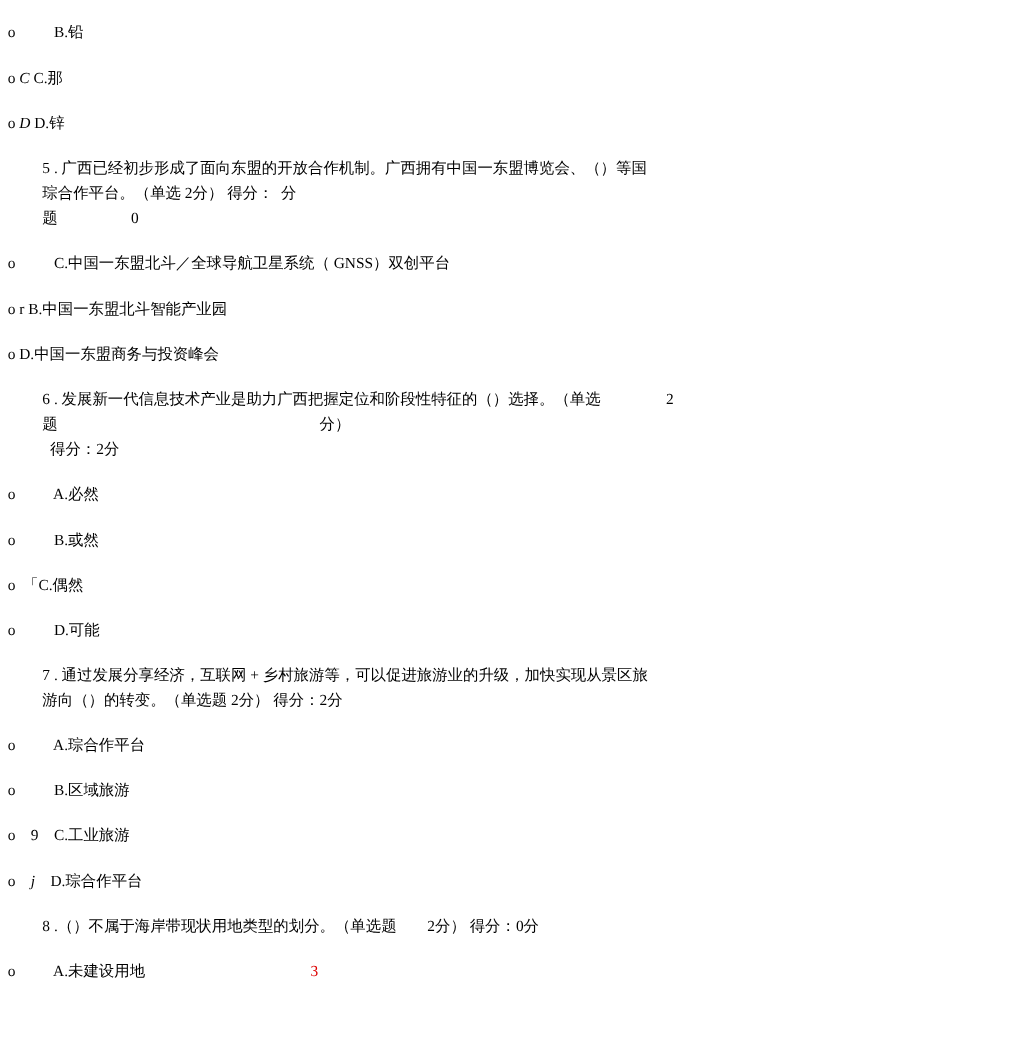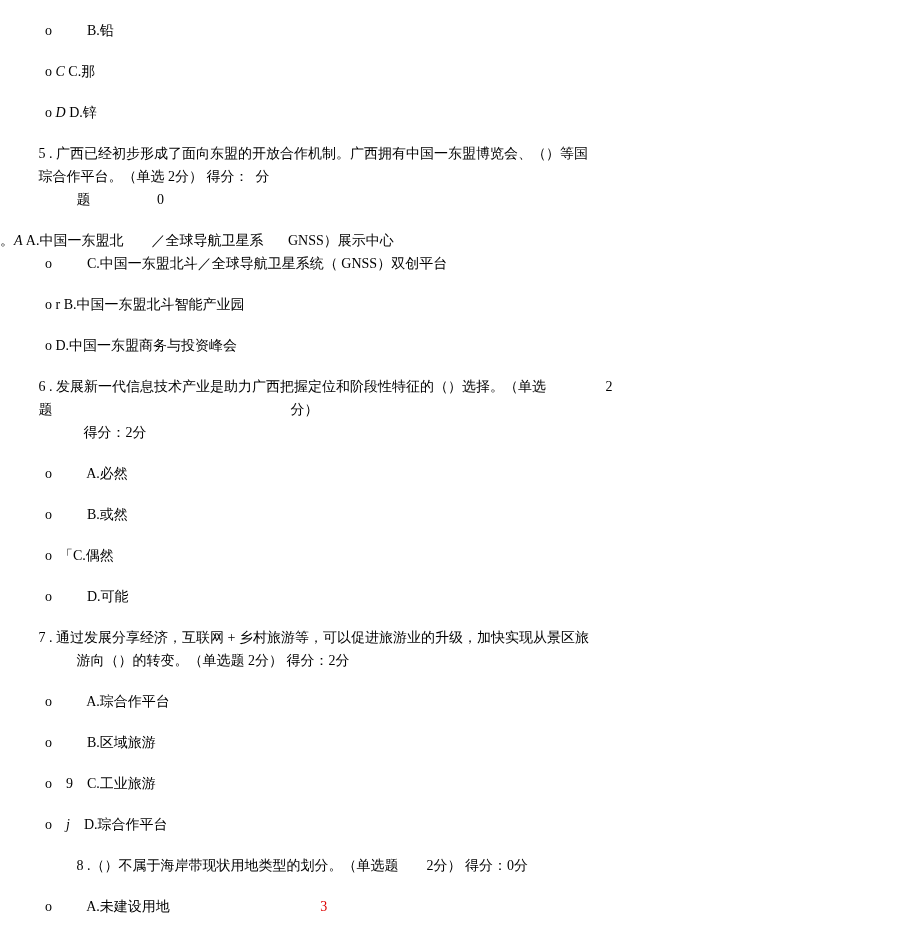--- a/index.html
+++ b/index.html
@@ -12,21 +12,20 @@
       font-size: 14px;
       color: #000;
       background: #fff;
       width: 920px;
       padding: 20px 0;
       line-height: 1.5;
     }
     .line {
       margin-bottom: 20px;
       white-space: pre;
-      padding-left: 38px;
     }
     .line-tight {
       margin-bottom: 2px;
       white-space: pre;
     }
     .italic {
       font-style: italic;
     }
     .red {
       color: #d00;
@@ -35,21 +34,20 @@
 </head>
 <body>
 
 <div id="content">
     <div class="line"><span>  o          </span><span>B.铅</span></div>
     <div class="line"><span>  o </span><span class="italic">C </span><span>C.那</span></div>
     <div class="line"><span>  o </span><span class="italic">D </span><span>D.锌</span></div>
     <div class="line-tight"><span>           </span><span>5 . 广西已经初步形成了面向东盟的开放合作机制。广西拥有中国一东盟博览会、（）等国</span></div>
     <div class="line-tight"><span>           </span><span>琮合作平台。（单选 2分） 得分：  分</span></div>
     <div class="line"><span>           </span><span>题                   0</span></div>
-    <div class="line-tight"><span>。</span><span class="italic">A </span><span>A.中国一东盟北        ／全球导航卫星系       GNSS）展示中心</span></div>
     <div class="line"><span>  o          </span><span>C.中国一东盟北斗／全球导航卫星系统（ GNSS）双创平台</span></div>
     <div class="line"><span>  o r </span><span>B.中国一东盟北斗智能产业园</span></div>
     <div class="line"><span>  o </span><span>D.中国一东盟商务与投资峰会</span></div>
     <div class="line-tight"><span>           </span><span>6 . 发展新一代信息技术产业是助力广西把握定位和阶段性特征的（）选择。（单选                 2</span></div>
     <div class="line-tight"><span>           </span><span>题                                                                    分）</span></div>
     <div class="line"><span>             </span><span>得分：2分</span></div>
     <div class="line"><span>  o          </span><span>A.必然</span></div>
     <div class="line"><span>  o          </span><span>B.或然</span></div>
     <div class="line"><span>  o  </span><span>「C.偶然</span></div>
     <div class="line"><span>  o          </span><span>D.可能</span></div>

